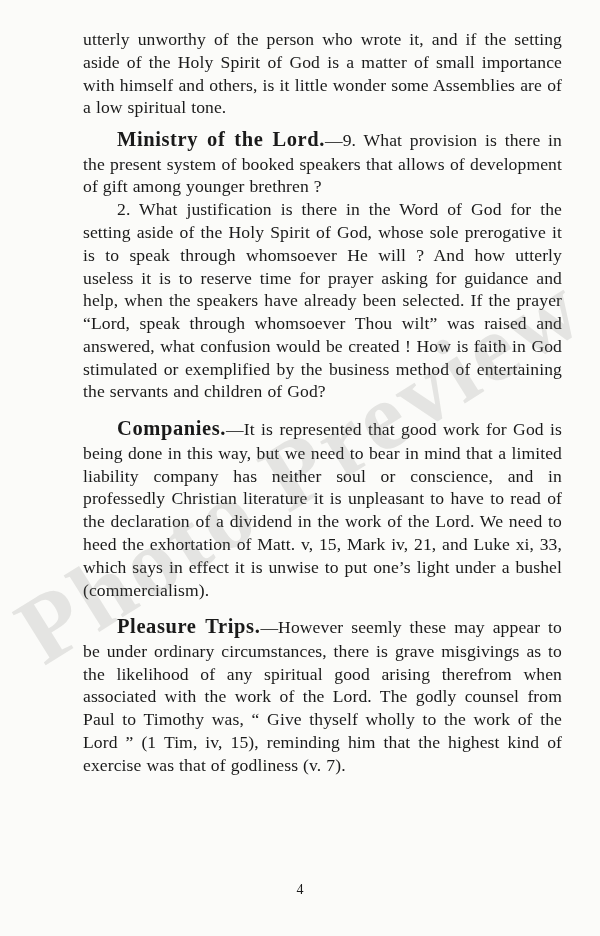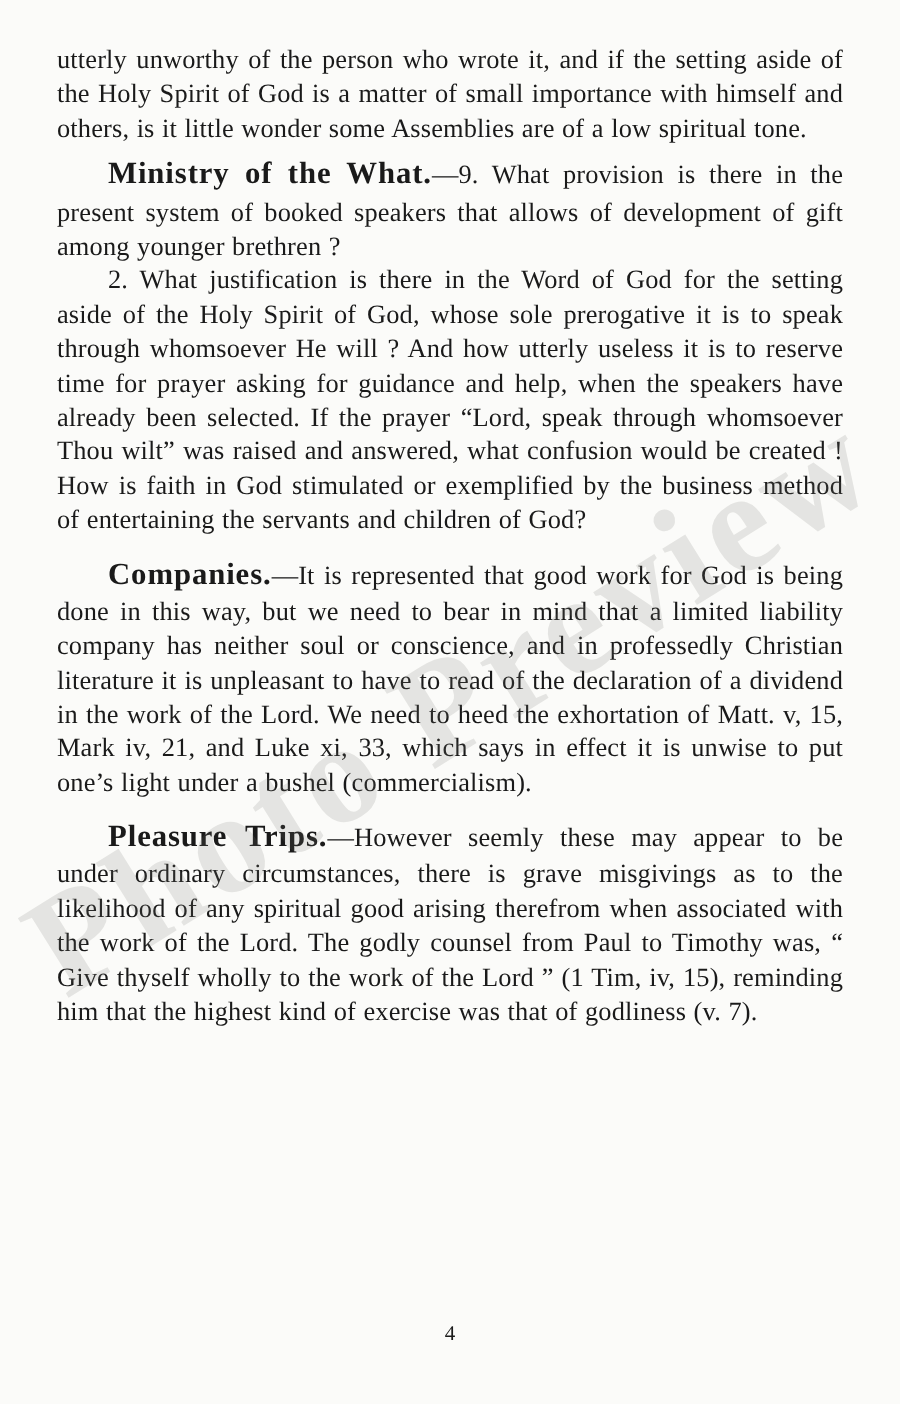--- a/index.html
+++ b/index.html
@@ -39,20 +39,21 @@
     font-family: "Liberation Serif", serif;
     font-size: 96px;
     letter-spacing: 4px;
     font-weight: 700;
     color: rgba(120, 118, 112, 0.17);
     white-space: nowrap;
   }
   .col {
     position: relative;
     z-index: 1;
+    margin-left: 45px;
   }
   p {
     margin: 0;
     text-align: justify;
     text-justify: inter-word;
     font-size: 17.6px;
     line-height: 1.295;
     letter-spacing: 0.1px;
     word-spacing: 0.5px;
   }
@@ -89,21 +90,21 @@
 <div class="page">
   <div class="col">
 
     <p>
       <span>utterly unworthy of the person who wrote it, and if the setting aside of the Holy Spirit of God is a matter of small importance with himself and others, is it little wonder some Assemblies are of a low spiritual tone.</span>
     </p>
 
     <div class="spacer-sm"></div>
 
     <p class="indent">
-      <span class="heading">Ministry of the What.</span><span>—9. What provision is there in the present system of booked speakers that allows of development of gift among younger brethren ?</span>
+      <span class="heading">Ministry of the Lord.</span><span>—9. What provision is there in the present system of booked speakers that allows of development of gift among younger brethren ?</span>
     </p>
 
     <p class="indent">
       <span>2. What justification is there in the Word of God for the setting aside of the Holy Spirit of God, whose sole prerogative it is to speak through whomsoever He will ?  And how utterly useless it is to reserve time for prayer asking for guidance and help, when the speakers have already been selected. If the prayer “Lord, speak through whomsoever Thou wilt” was raised </span><span class="italic">and answered,</span><span> what confusion would be created !   How is faith in God stimulated or exemplified by the business method of entertaining the servants and children of God?</span>
     </p>
 
     <div class="spacer-md"></div>
 
     <p class="indent">
       <span class="heading">Companies.</span><span>—It is represented that good work for God is being done in this way, but we need to bear in mind that a limited liability company has neither soul or conscience, and in professedly Christian literature it is unpleasant to have to read of the declaration of a dividend in the work of the Lord.  We need to heed the exhortation of Matt. v, 15, Mark iv, 21, and Luke xi, 33, which says in effect it is unwise to put one’s light under a bushel (commercialism).</span>

